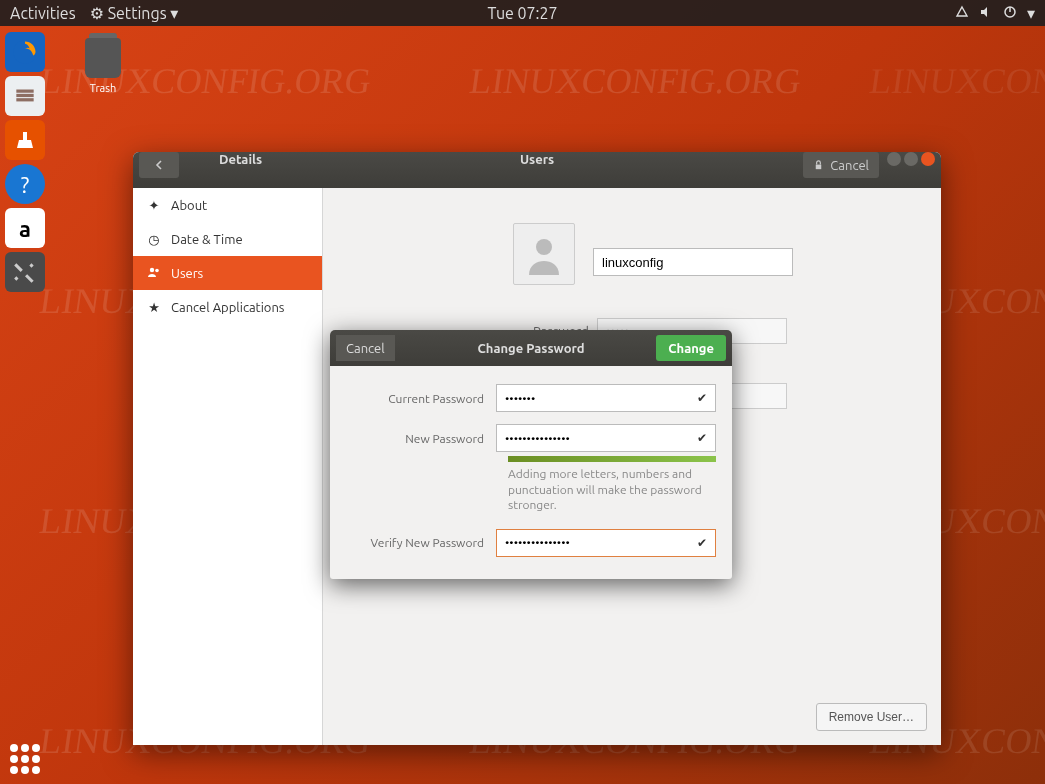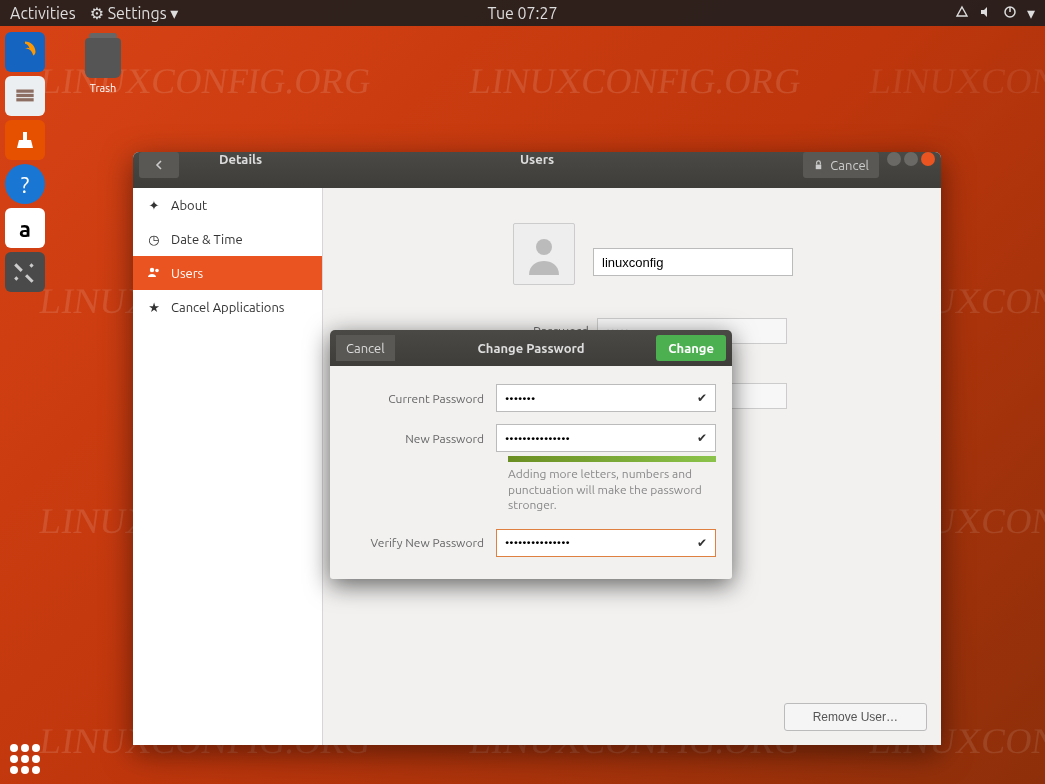--- a/index.html
+++ b/index.html
@@ -122,21 +122,21 @@
   width: 190px; height: 26px; border: 1px solid #ccc; background: #f7f7f7;
   padding: 0 8px; display: flex; align-items: center;
 }
 .al-row {
   position: absolute; left: 170px; top: 195px; display: flex; align-items: center; gap: 8px;
   color: #666; font-size: 13px;
 }
 .al-row .al-val { width: 190px; height: 26px; border: 1px solid #ccc; background: #f7f7f7; }
 .remove-btn {
   position: absolute; right: 14px; bottom: 14px;
-  height: 28px; padding: 0 28px; border: 1px solid #bbb; background: #f5f5f5;
+  height: 28px; padding: 0 12px; border: 1px solid #bbb; background: #f5f5f5;
   color: #555; border-radius: 3px; cursor: pointer; font-size: 12px;
 }
 
 .dialog {
   position: absolute; left: 330px; top: 330px; width: 402px;
   background: #f2f1f0; box-shadow: 0 6px 24px rgba(0,0,0,0.6);
   border-radius: 5px 5px 3px 3px;
 }
 .dlg-header {
   height: 36px; background: linear-gradient(#4a4945,#3e3d39);

